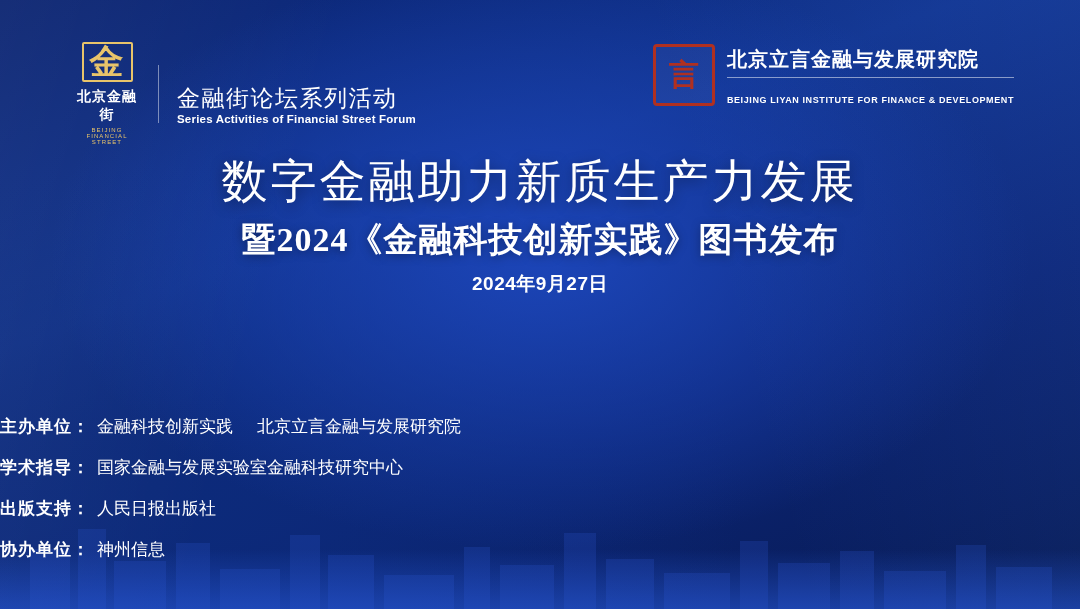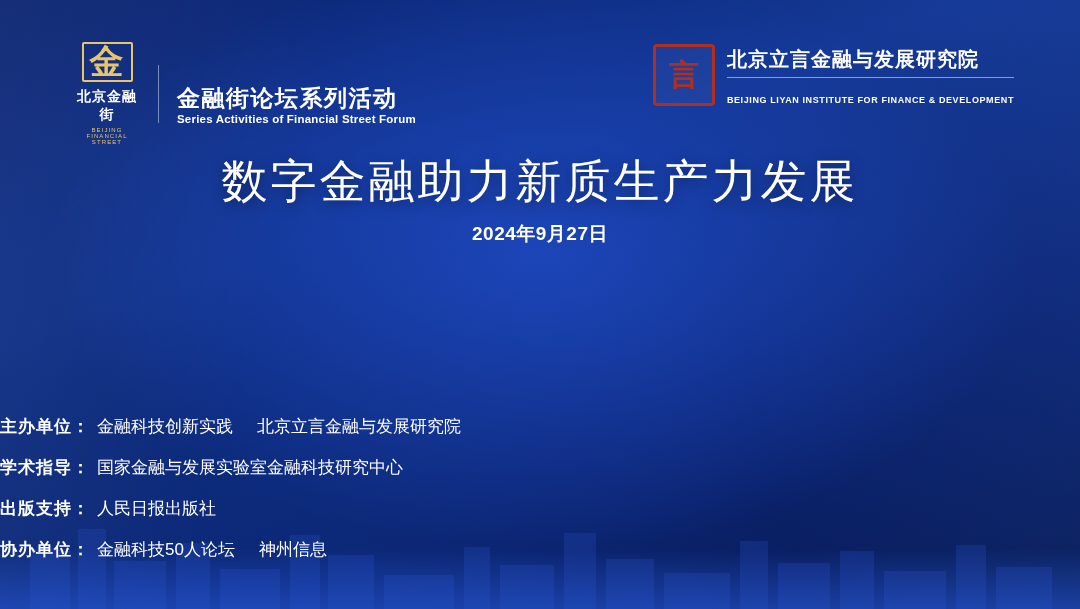--- a/index.html
+++ b/index.html
@@ -98,21 +98,21 @@
     letter-spacing: 1.1px;
   }
   .divider-v {
     width: 1px;
     height: 58px;
     background: rgba(255,255,255,0.45);
     margin: 0 4px;
   }
   .forum-text .cn {
     font-size: 23px;
-    font-weight: 700;
+    font-weight: 400;
     color: #ffffff;
     letter-spacing: 1.5px;
     line-height: 30px;
     margin-top: 21px;
   }
   .forum-text .en {
     font-size: 11.5px;
     font-weight: 700;
     color: #ffffff;
     letter-spacing: 0.2px;
@@ -293,20 +293,21 @@
       <div class="right-text">
         <div class="cn">北京立言金融与发展研究院</div>
         <div class="en">BEIJING LIYAN INSTITUTE FOR FINANCE &amp; DEVELOPMENT</div>
       </div>
     </div>
 
   </div>
 
   <div class="titles">
     <div class="title-2">数字金融助力新质生产力发展</div>
+    <div class="title-3">暨2024《金融科技创新实践》图书发布</div>
     <div class="date">2024年9月27日</div>
   </div>
 
   <div class="credits">
 
     <div class="credit-row">
       <span class="credit-label">主办单位</span>
       <span class="credit-colon">：</span>
       <span class="credit-values">
         <span class="credit-value">金融科技创新实践</span>
@@ -327,19 +328,18 @@
       <span class="credit-colon">：</span>
       <span class="credit-values">
         <span class="credit-value">人民日报出版社</span>
       </span>
     </div>
 
     <div class="credit-row">
       <span class="credit-label">协办单位</span>
       <span class="credit-colon">：</span>
       <span class="credit-values">
-        <span class="credit-value">金融科技50人论坛</span>
         <span class="credit-value">神州信息</span>
       </span>
     </div>
 
   </div>
 </div>
 
 </body></html>

